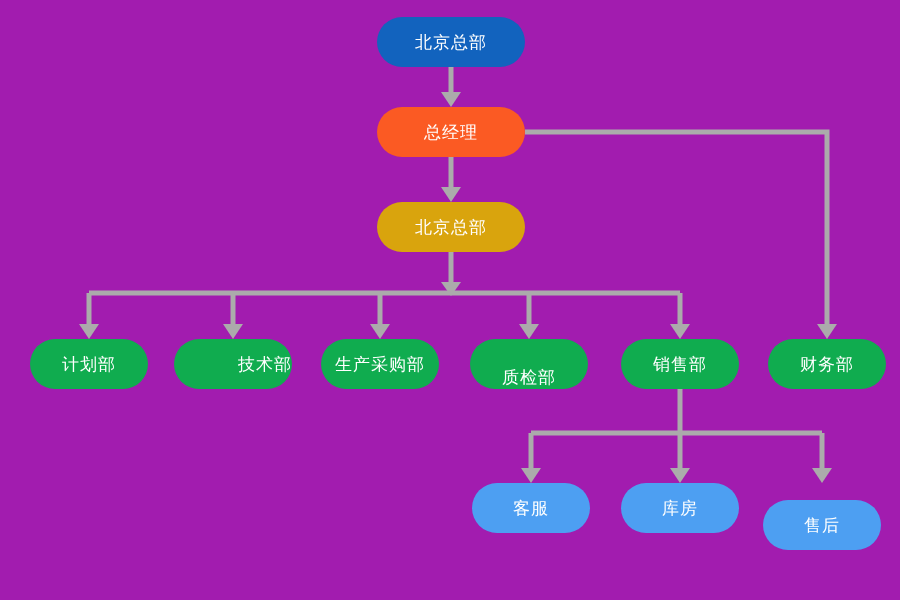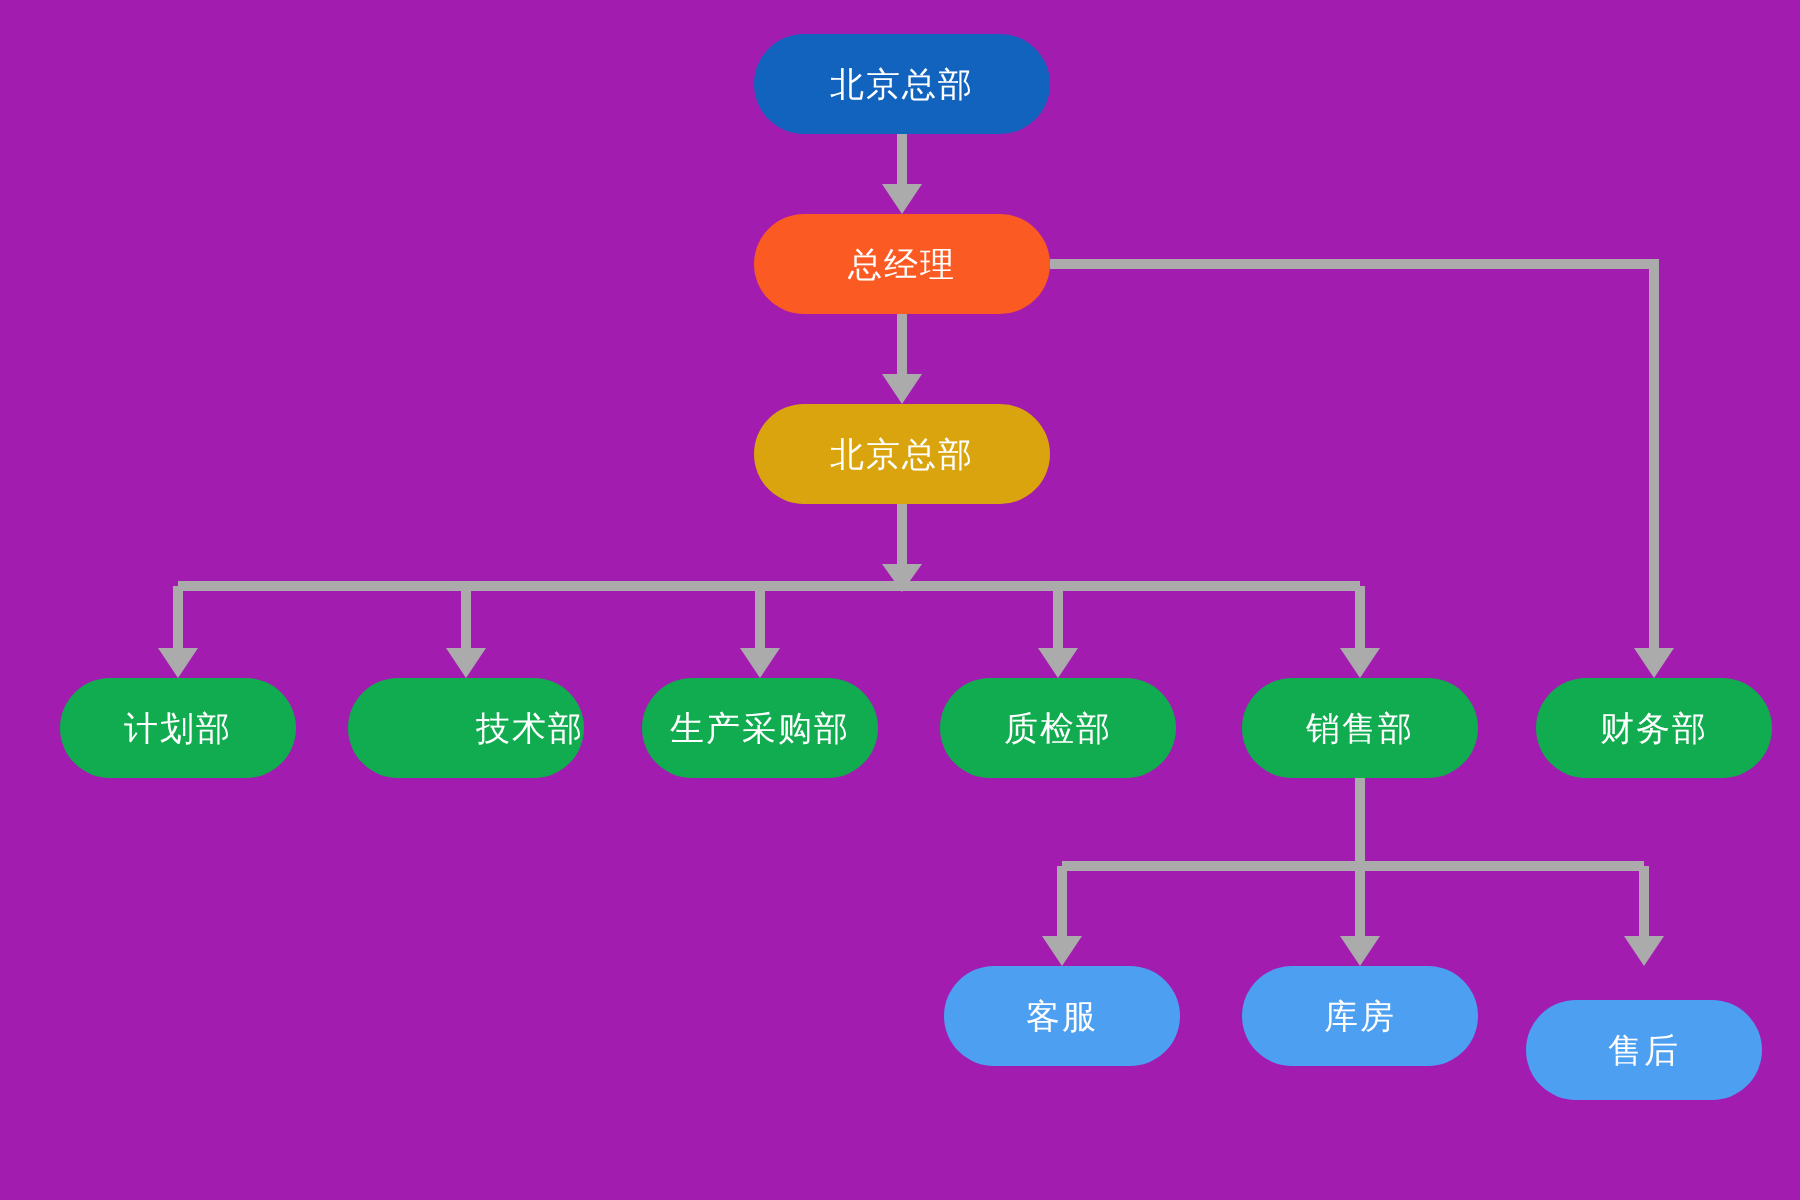--- a/index.html
+++ b/index.html
@@ -84,21 +84,21 @@
 
   <div class="node w-sm" style="left: 30px; top: 339px; background: rgb(16, 172, 79);">
     <span class="node-label">计划部</span>
   </div>
   <div class="node w-sm" style="left: 174px; top: 339px; background: rgb(16, 172, 79); justify-content: flex-end;">
     <span class="node-label">技术部</span>
   </div>
   <div class="node w-sm" style="left: 321px; top: 339px; background: rgb(16, 172, 79); text-align: right;">
     <span class="node-label">生产采购部</span>
   </div>
-  <div class="node w-sm" style="left: 470px; top: 339px; background: rgb(16, 172, 79);">
+  <div class="node w-sm" style="left: 470px; top: 339px; background: rgb(16, 172, 79); align-items: flex-end;">
     <span class="node-label">质检部</span>
   </div>
   <div class="node w-sm" style="left: 621px; top: 339px; background: rgb(16, 172, 79); justify-content: center;">
     <span class="node-label">销售部</span>
   </div>
   <div class="node w-sm" style="left: 768px; top: 339px; background: rgb(16, 172, 79);">
     <span class="node-label">财务部</span>
   </div>
 
   <div class="node w-sm" style="left: 621px; top: 483px; background: rgb(77, 159, 242);">

